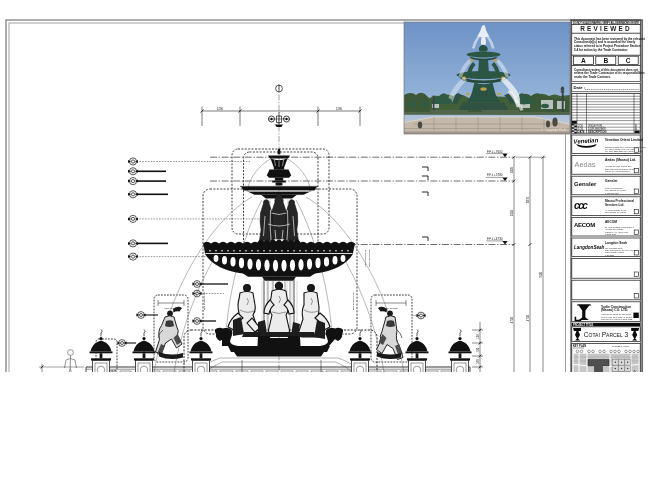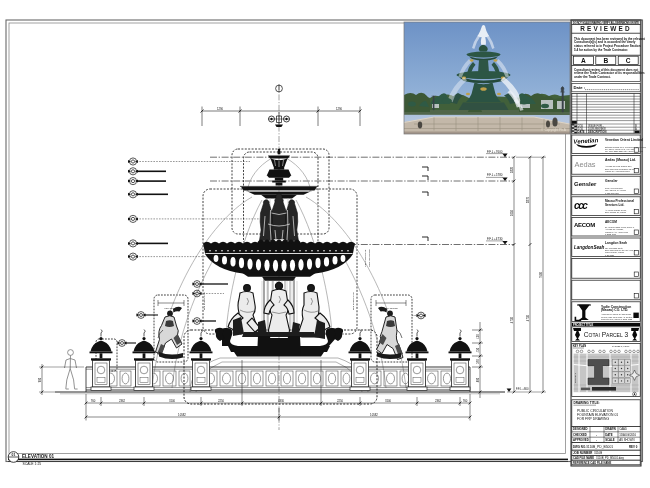--- a/index.html
+++ b/index.html
@@ -1,16 +1,16 @@
 <!DOCTYPE html>
 <html><head>
 <meta charset="utf-8">
 <style>
   html,body{margin:0;padding:0;background:#fff;}
-  #sheet{width:650px;height:488px;position:relative;font-family:"Liberation Sans",sans-serif;}
+  #sheet{width:650px;height:372px;position:relative;font-family:"Liberation Sans",sans-serif;}
   svg text{font-family:"Liberation Sans",sans-serif;}
 </style>
 </head>
 <body>
 <div id="sheet">
 <svg width="650" height="488" viewBox="0 0 650 488">
 <rect x="0" y="0" width="650" height="488" fill="#ffffff"></rect>
 
 <rect x="6" y="20" width="636.5" height="441.5" fill="none" stroke="#6a6a6a" stroke-width="1.1"></rect>
 

